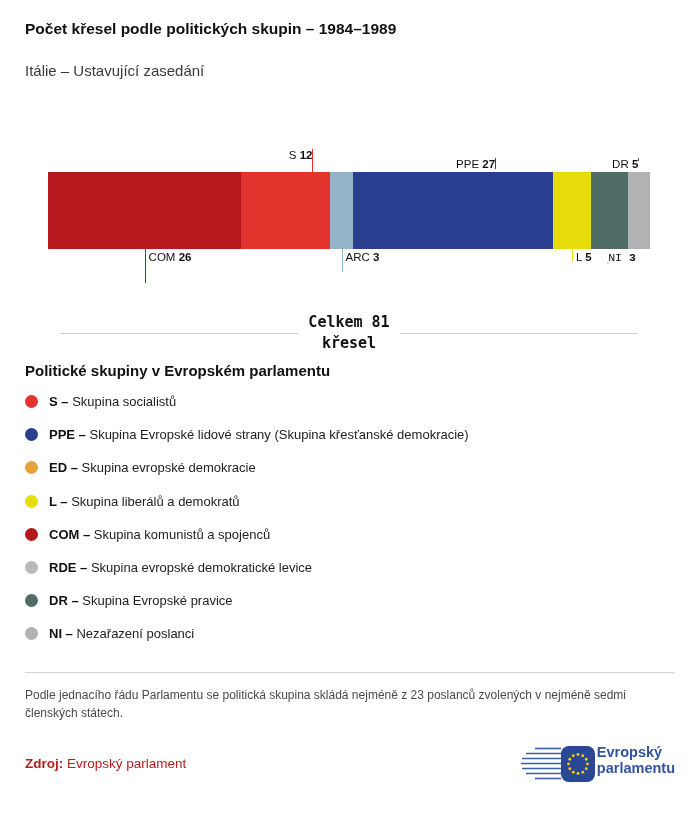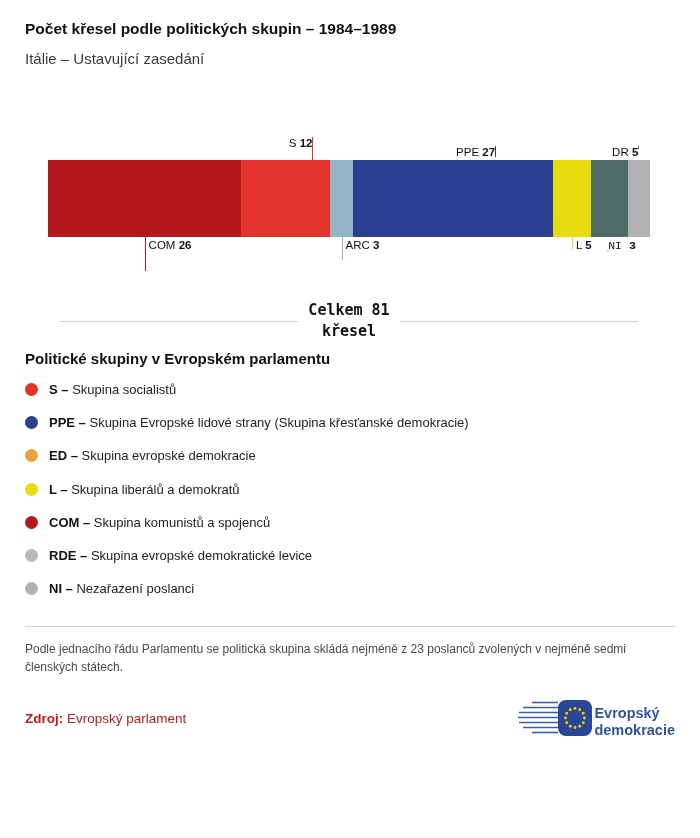--- a/index.html
+++ b/index.html
@@ -5,21 +5,21 @@
   * { box-sizing: border-box; margin: 0; padding: 0; }
   html, body { background: #ffffff; }
   body {
     width: 700px; height: 838px; overflow: hidden;
     font-family: "Liberation Sans", sans-serif;
     color: #1a1a1a;
   }
   .page { padding: 20px 25px 0 25px; }
 
   .title { font-size: 15.5px; font-weight: bold; color: #111; }
-  .subtitle { font-size: 15px; color: #3a3a3a; margin-top: 12px; font-weight: normal; }
+  .subtitle { font-size: 15px; color: #3a3a3a; margin-top: 24px; font-weight: normal; }
 
   .chart-wrap { margin: 46px 25px 0 23px; position: relative; }
   .labels-top { position: relative; height: 47px; }
   .labels-bottom { position: relative; height: 49px; }
   .bar { display: flex; height: 77px; width: 100%; }
   .seg { height: 100%; }
 
   .lbl { position: absolute; display: flex; flex-direction: row; white-space: nowrap;
          font-size: 11.5px; color: #111; }
   .lbl.above { bottom: 0; align-items: flex-start; }
@@ -43,21 +43,21 @@
                  font-size: 13px; line-height: 1.4; color: #222; max-width: 645px; }
   .dot { width: 13px; height: 13px; border-radius: 50%; flex-shrink: 0; margin-top: 2px; }
   .legend-text b { color: #111; }
 
   .divider { height: 1px; background: #d4d4d4; margin-top: 28px; }
   .footnote { margin-top: 13px; font-size: 12px; line-height: 1.5; color: #4a4a4a; max-width: 640px; }
 
   .source-row { display: flex; justify-content: space-between; align-items: center; margin-top: 22px; }
   .source { font-size: 13.5px; color: #b91c1c; }
   .source b { font-weight: bold; }
-  .logo { display: flex; align-items: flex-end; }
+  .logo { display: flex; align-items: flex-start; }
   .logo-text { font-size: 14.5px; font-weight: bold; color: #33539b; line-height: 1.15; }
 </style>
 </head>
 <body>
 
 <div class="page">
 
   <h1 class="title">Počet křesel podle politických skupin – 1984–1989</h1>
   <div class="subtitle">Itálie – Ustavující zasedání</div>
 
@@ -133,20 +133,24 @@
           <span class="dot" style="background: rgb(232, 221, 12);"></span>
           <span class="legend-text"><b>L –</b> Skupina liberálů a demokratů</span>
         </div>
         <div class="legend-item">
           <span class="dot" style="background: rgb(181, 25, 30);"></span>
           <span class="legend-text"><b>COM –</b> Skupina komunistů a spojenců</span>
         </div>
         <div class="legend-item">
           <span class="dot" style="background: rgb(185, 185, 187);"></span>
           <span class="legend-text"><b>RDE –</b> Skupina evropské demokratické levice</span>
+        </div>
+        <div class="legend-item">
+          <span class="dot" style="background: rgb(79, 109, 102);"></span>
+          <span class="legend-text"><b>DR –</b> Skupina Evropské pravice</span>
         </div>
         <div class="legend-item">
           <span class="dot" style="background: rgb(178, 178, 180);"></span>
           <span class="legend-text"><b>NI –</b> Nezařazení poslanci</span>
         </div>
       </div>
   </div>
 
   <div class="divider"></div>
 
@@ -179,18 +183,18 @@
           <circle cx="57" cy="29.5" r="1.4"></circle>
           <circle cx="52.25" cy="28.23" r="1.4"></circle>
           <circle cx="48.77" cy="24.75" r="1.4"></circle>
           <circle cx="47.5" cy="20" r="1.4"></circle>
           <circle cx="48.77" cy="15.25" r="1.4"></circle>
           <circle cx="52.25" cy="11.77" r="1.4"></circle>
         </g>
       </svg>
       <div class="logo-text">
         <div>Evropský</div>
-        <div>demokracie</div>
+        <div>parlamentu</div>
       </div>
     </div>
   </div>
 
 </div>
 
 </body></html>

